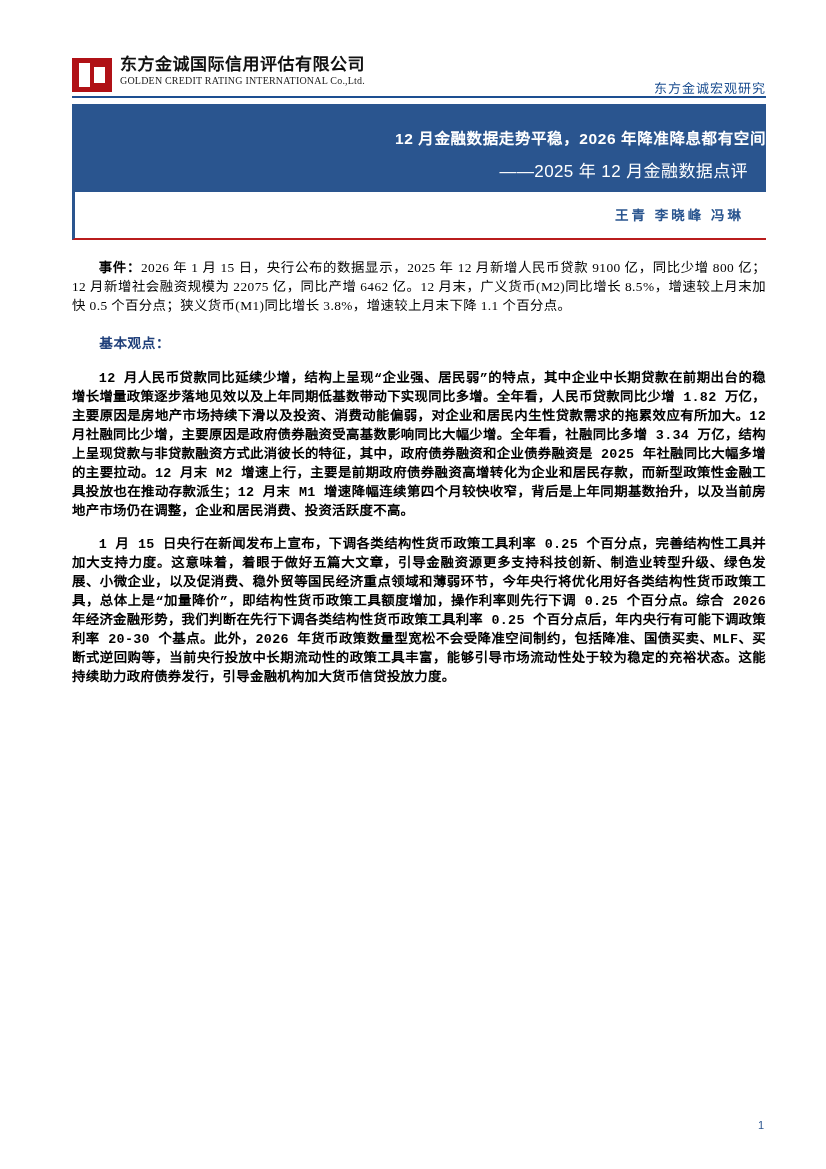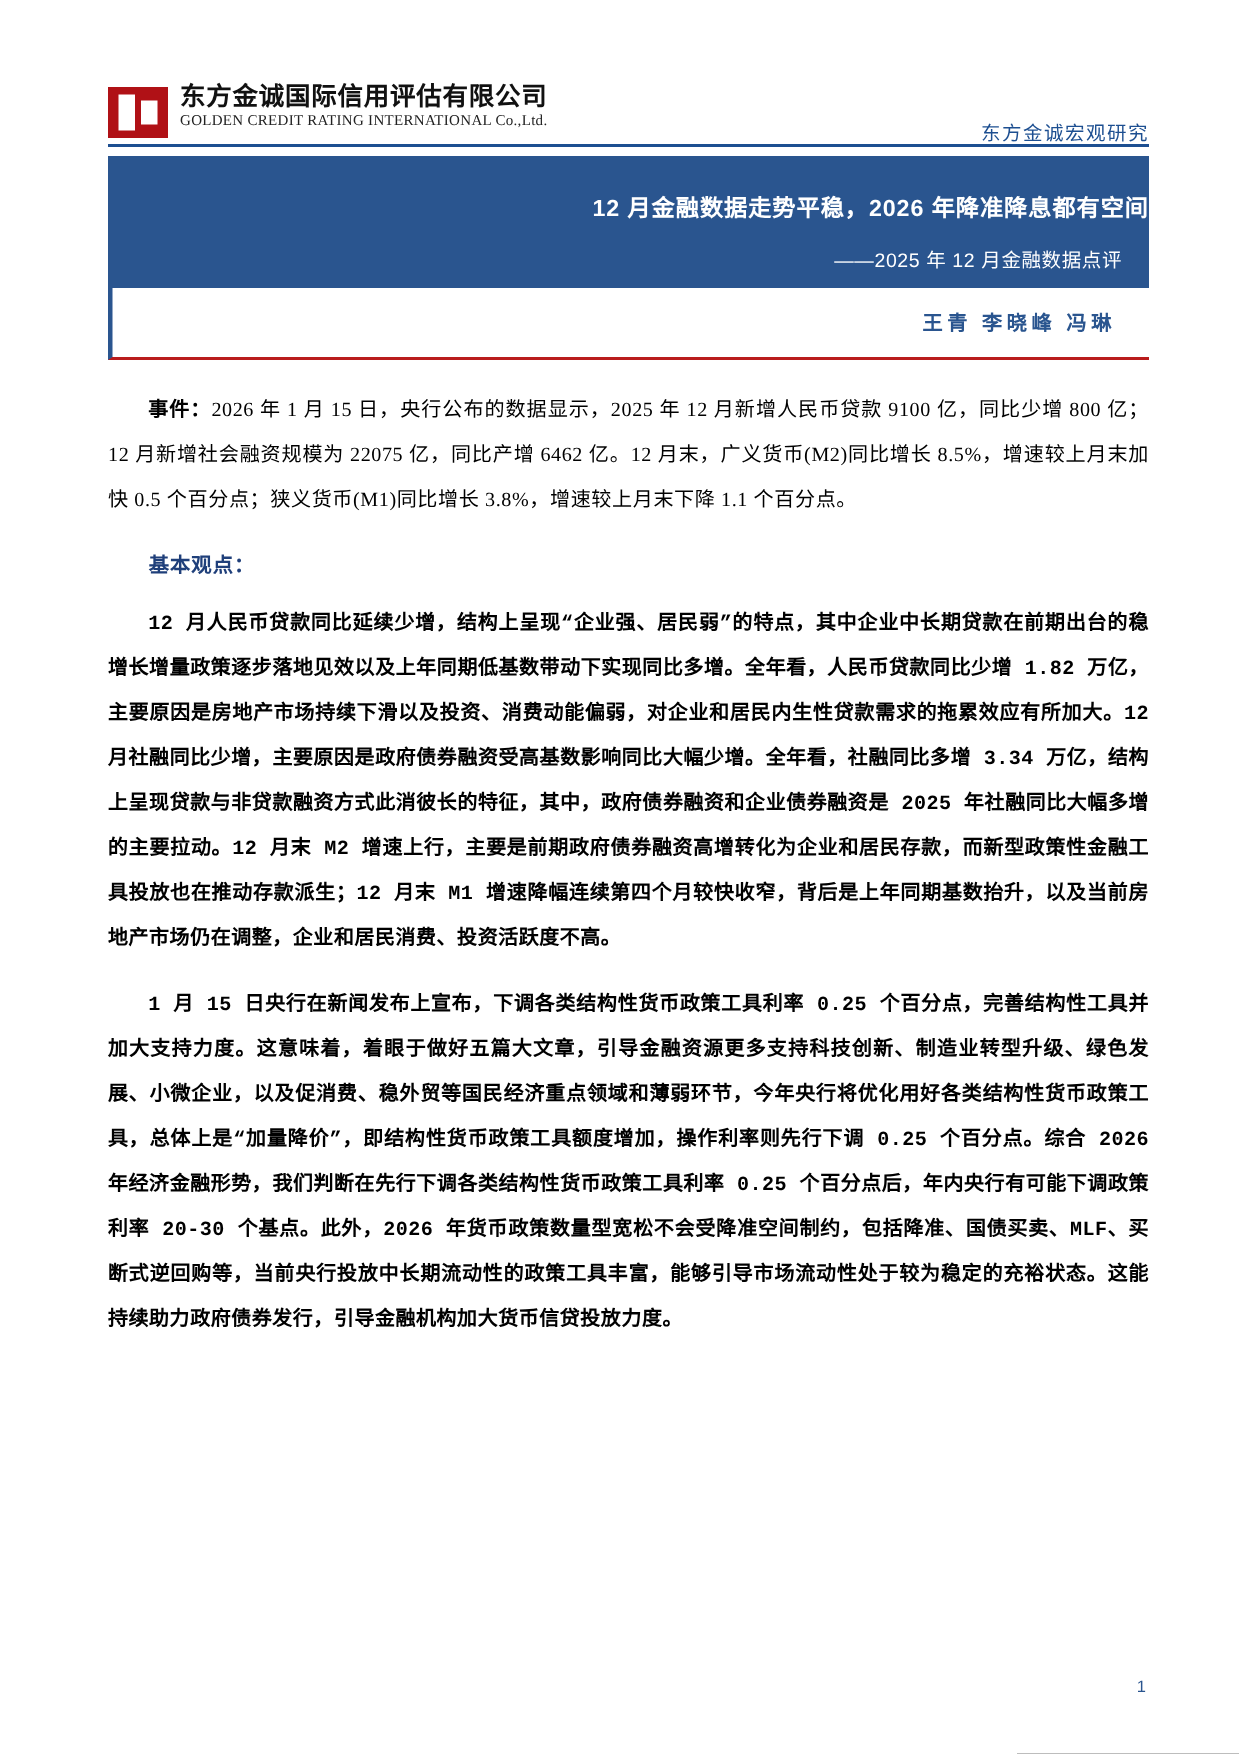--- a/index.html
+++ b/index.html
@@ -120,21 +120,21 @@
     text-align: right;
     font-size: 15.5px;
     font-weight: bold;
     letter-spacing: 0.6px;
     font-family: "Liberation Sans", sans-serif;
   }
   .banner-sub {
     position: absolute;
     right: 18px;
     bottom: 10px;
-    font-size: 13px;
+    font-size: 17px;
     font-family: "Liberation Sans", sans-serif;
     letter-spacing: 0.4px;
   }
 
   
   .authorbar {
     position: absolute;
     top: 192px;
     left: 72px;
     right: 60px;
@@ -157,21 +157,21 @@
   
   .content {
     position: absolute;
     top: 258px;
     left: 72px;
     width: 694px;
   }
   p.para {
     margin: 0 0 14px 0;
     font-size: 13.4px;
-    line-height: 30px;
+    line-height: 19px;
     color: #000000;
     text-align: justify;
     text-indent: 2em;
     letter-spacing: 0.4px;
     font-family: "Liberation Serif", serif;
   }
   p.para.lead {
     font-weight: normal;
   }
   .b {

